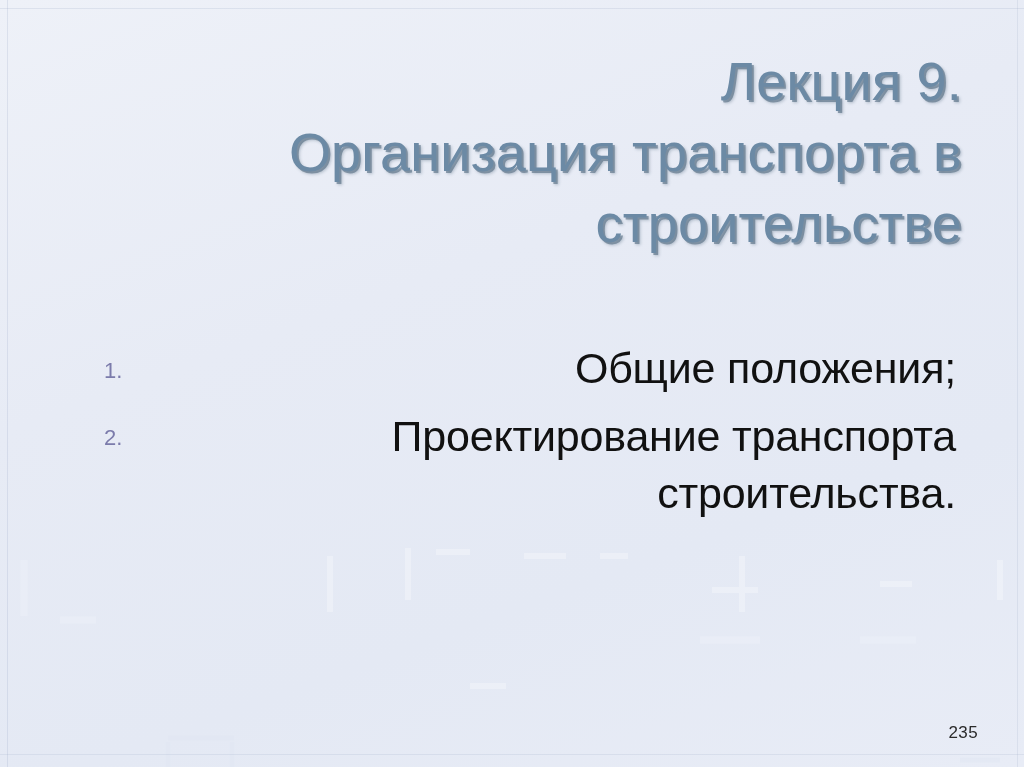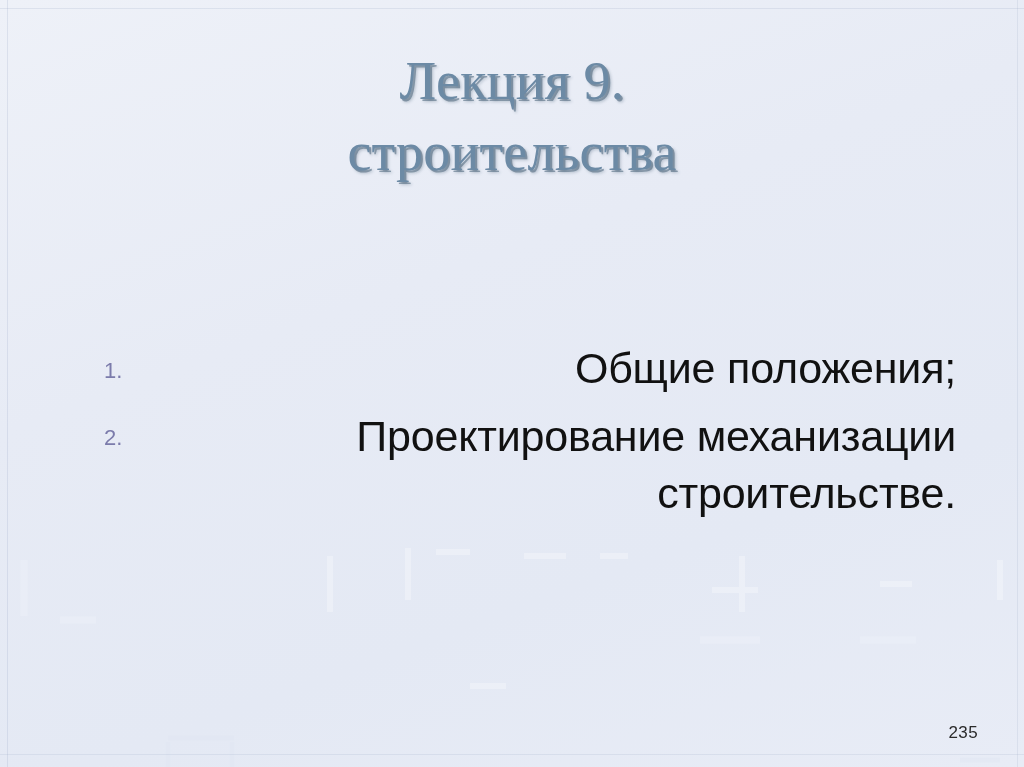--- a/index.html
+++ b/index.html
@@ -67,22 +67,21 @@
     height: 1px;
     background: rgba(150,165,195,0.18);
   }
 
   
   #title-block {
     position: absolute;
     left: 62px;
     top: 46px;
     width: 900px;
-    text-align: center;
-    font-family: Liberation Serif, serif;
+    text-align: right;
   }
   .title-line {
     font-size: 54px;
     line-height: 71px;
     font-weight: 400;
     color: #6c8aa5;
     letter-spacing: 0.2px;
     white-space: nowrap;
     text-shadow:
        2px 2px 0 rgba(72,98,120,0.55),
@@ -173,29 +172,30 @@
     </g>
   </svg>
 
   <div id="edge-line-top"></div>
   <div id="edge-line-left"></div>
   <div id="edge-line-right"></div>
   <div id="edge-line-bottom"></div>
 
   <div id="title-block">
     <div class="title-line">Лекция 9.</div>
-    <div class="title-line">строительства</div>
+    <div class="title-line">Организация транспорта в</div>
+    <div class="title-line">строительстве</div>
   </div>
 
   <div id="body-list">
     <div class="list-item item-1">
       <div class="list-marker">1.</div>
       <div class="list-text">Общие положения;</div>
     </div>
     <div class="list-item item-2">
       <div class="list-marker">2.</div>
-      <div class="list-text">Проектирование механизации строительстве.</div>
+      <div class="list-text">Проектирование транспорта строительства.</div>
     </div>
   </div>
 
   <div id="page-number">235</div>
 
 </div>
 
 </body></html>

